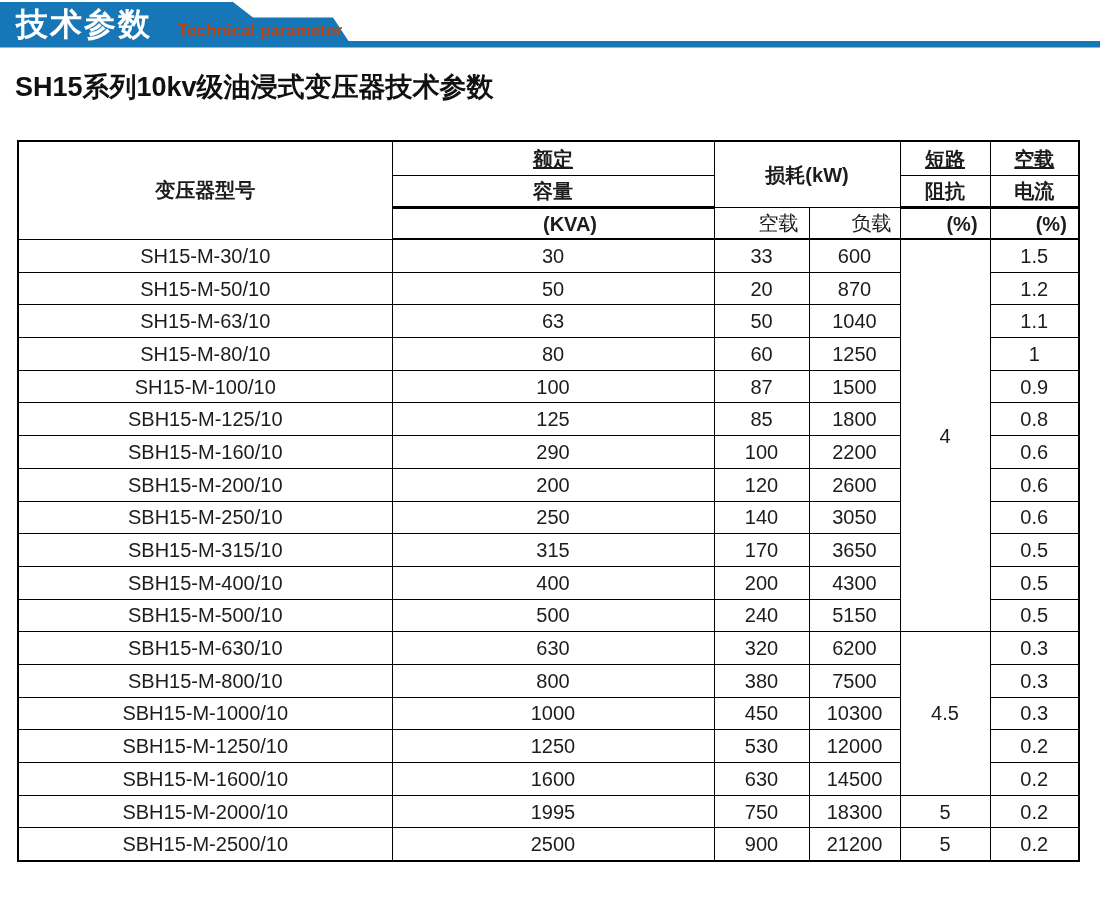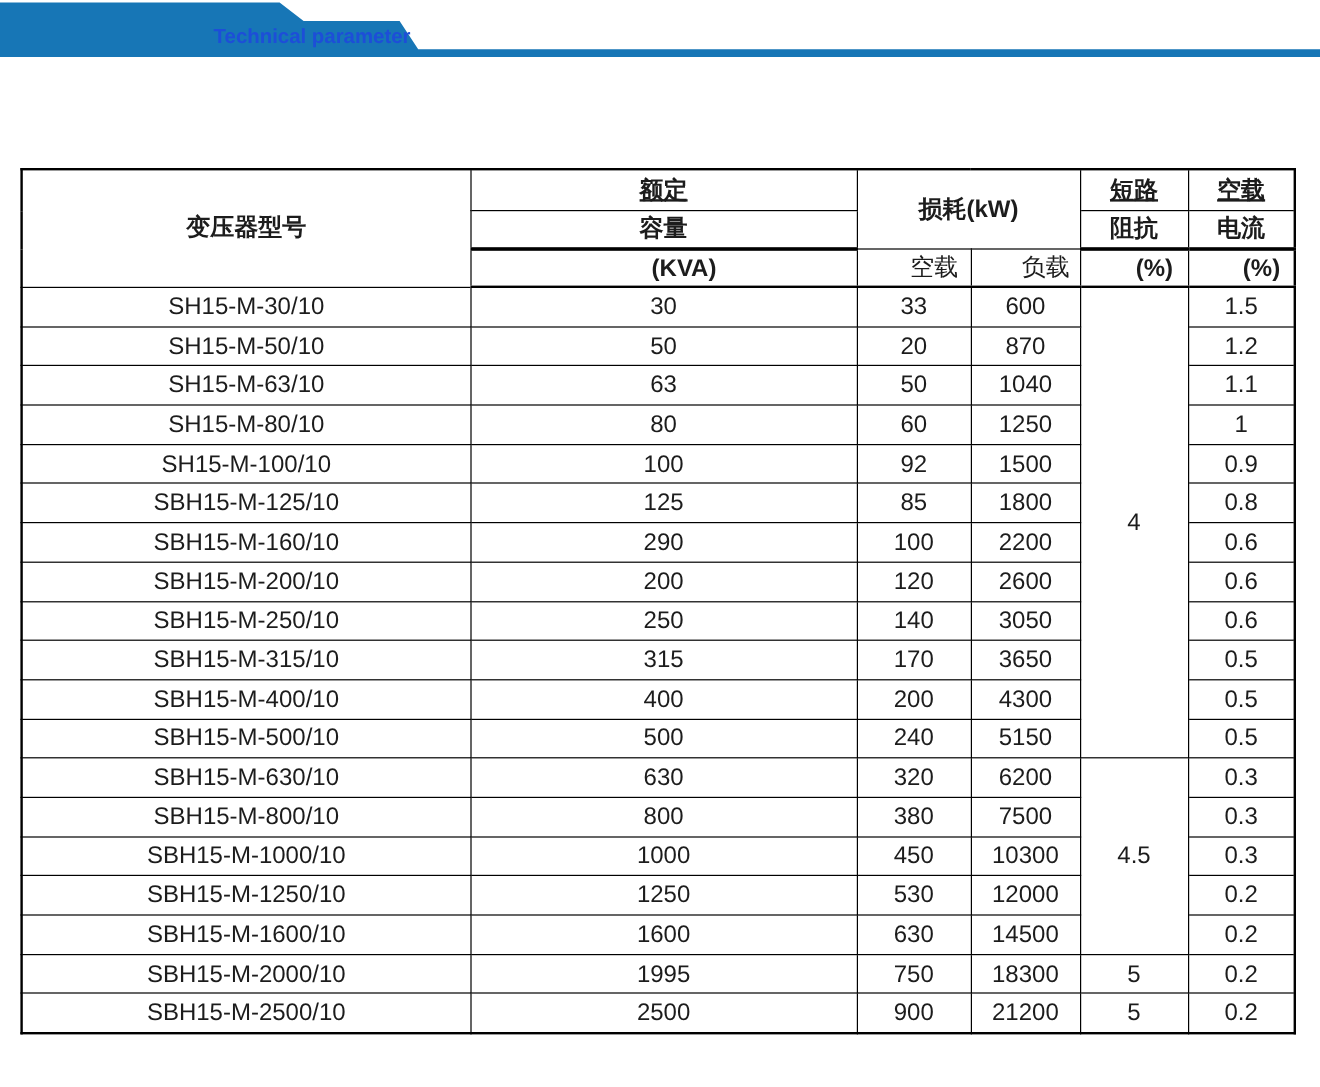--- a/index.html
+++ b/index.html
@@ -15,21 +15,21 @@
   
   .banner { position: absolute; top: 0; left: 0; width: 1100px; height: 50px; }
   .banner svg { position: absolute; top: 0; left: 0; }
   .banner-cn {
     position: absolute; left: 16px; top: 4px;
     font-size: 32px; font-weight: 700; color: #ffffff;
     letter-spacing: 2px; line-height: 40px; white-space: nowrap;
   }
   .banner-en {
     position: absolute; left: 178px; top: 20px;
-    font-size: 17px; font-weight: 600; color: #1d4ed8;
+    font-size: 17px; font-weight: 600; color: #c2410c;
     line-height: 22px; white-space: nowrap;
   }
 
   
   .page-title {
     position: absolute; left: 15px; top: 70px; margin: 0;
     font-size: 27px; font-weight: 700; color: #111111;
     line-height: 34px; white-space: nowrap;
   }
 
@@ -59,23 +59,25 @@
 </style>
 </head>
 <body>
 
 <div class="page">
 
   <header class="banner">
     <svg width="1100" height="50" viewBox="0 0 1100 50">
       <polygon points="0,2 233,2 253,17.5 333,17.5 348.5,41 1100,41 1100,47.5 0,47.5" fill="#1776b6"></polygon>
     </svg>
+    <div class="banner-cn">技术参数</div>
     <div class="banner-en">Technical parameter</div>
   </header>
 
+  <h1 class="page-title">SH15系列10kv级油浸式变压器技术参数</h1>
 
   <table class="spec">
     <colgroup>
       <col style="width:374px">
       <col style="width:322px">
       <col style="width:95px">
       <col style="width:91px">
       <col style="width:90px">
       <col style="width:89px">
     </colgroup>
@@ -126,21 +128,21 @@
         <tr>
           <td>SH15-M-80/10</td>
           <td>80</td>
           <td>60</td>
           <td>1250</td>
           <td>1</td>
         </tr>
         <tr>
           <td>SH15-M-100/10</td>
           <td>100</td>
-          <td>92</td>
+          <td>87</td>
           <td>1500</td>
           <td>0.9</td>
         </tr>
         <tr>
           <td>SBH15-M-125/10</td>
           <td>125</td>
           <td>85</td>
           <td>1800</td>
           <td>0.8</td>
         </tr>

